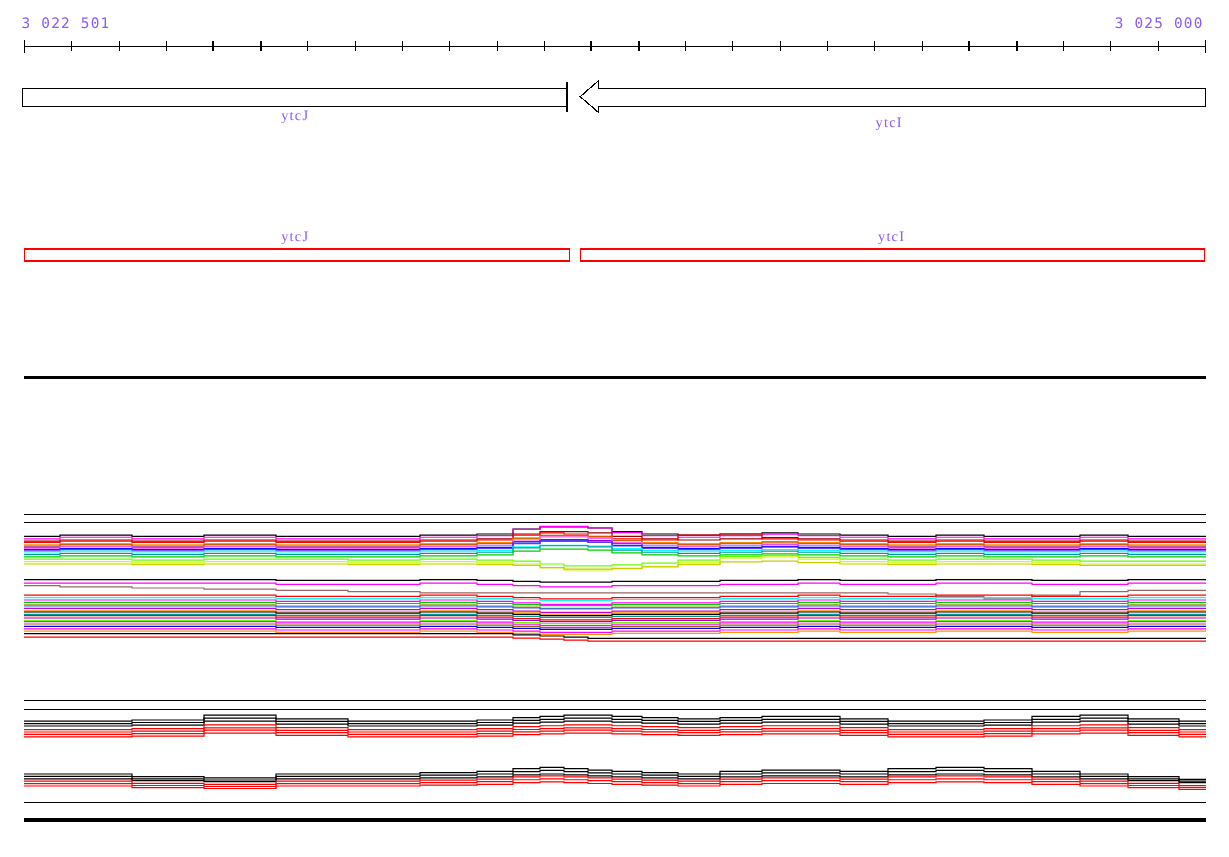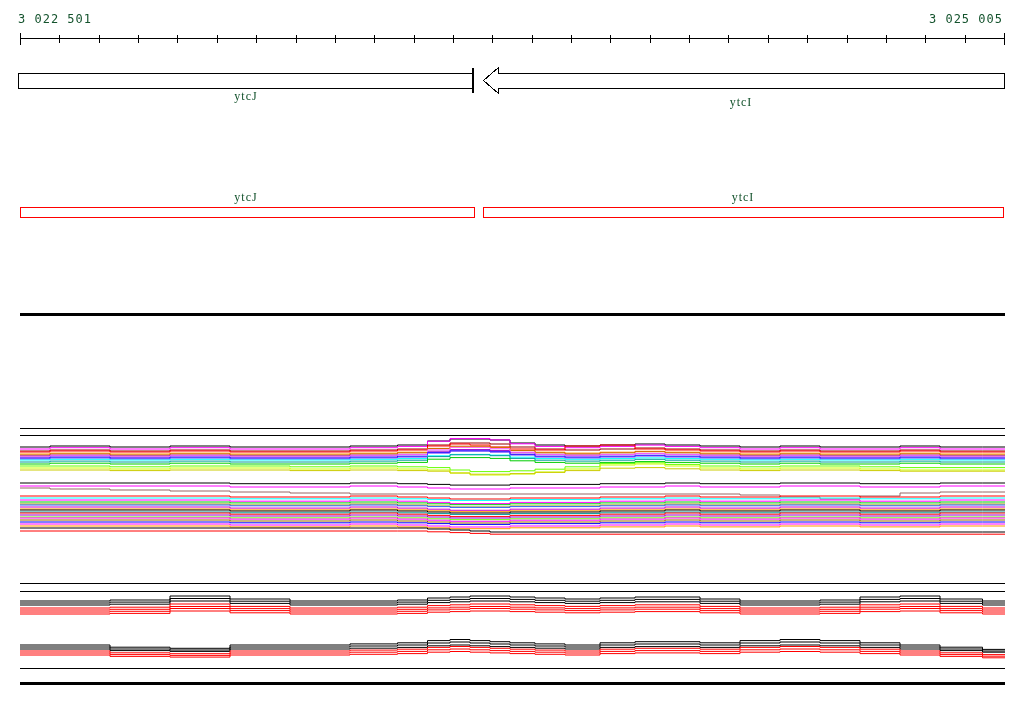--- a/index.html
+++ b/index.html
@@ -1,29 +1,29 @@
 <!DOCTYPE html>
 <html><head>
 <meta charset="utf-8">
 <style>
   html,body{margin:0;padding:0;background:#ffffff;}
   .canvas{position:relative;width:1024px;height:714px;background:#ffffff;overflow:hidden;
           font-family:"DejaVu Sans Mono",monospace;}
   .lbl{position:absolute;font:12px "DejaVu Sans Mono",monospace;letter-spacing:1px;
-       color:#14532d;white-space:pre;line-height:12px;}
+       color:#8b5cf6;white-space:pre;line-height:12px;}
   .lbl.center{transform:translateX(-50%);font-family:Liberation Serif, serif;}
   .lbl.right{text-align:right;}
   svg#plot{position:absolute;left:0;top:0;}
 </style>
 </head>
 <body>
 
 <div class="canvas">
   <div class="lbl" style="left:18px;top:13px">3 022 501</div>
-  <div class="lbl right" style="right:21px;top:13px">3 025 005</div>
+  <div class="lbl right" style="right:21px;top:13px">3 025 000</div>
 
   <div class="lbl center" style="left:246px;top:90px">ytcJ</div>
   <div class="lbl center" style="left:741px;top:96px">ytcI</div>
 
   <div class="lbl center" style="left:246px;top:191px">ytcJ</div>
   <div class="lbl center" style="left:743px;top:191px">ytcI</div>
 
   <svg id="plot" width="1024" height="714" viewBox="0 0 1024 714">
       <line x1="20" y1="38.5" x2="1004" y2="38.5" stroke="#000" stroke-width="1" shape-rendering="crispEdges"></line>
       <line x1="20.5" y1="33" x2="20.5" y2="44.5" stroke="#000" stroke-width="1" shape-rendering="crispEdges"></line>

